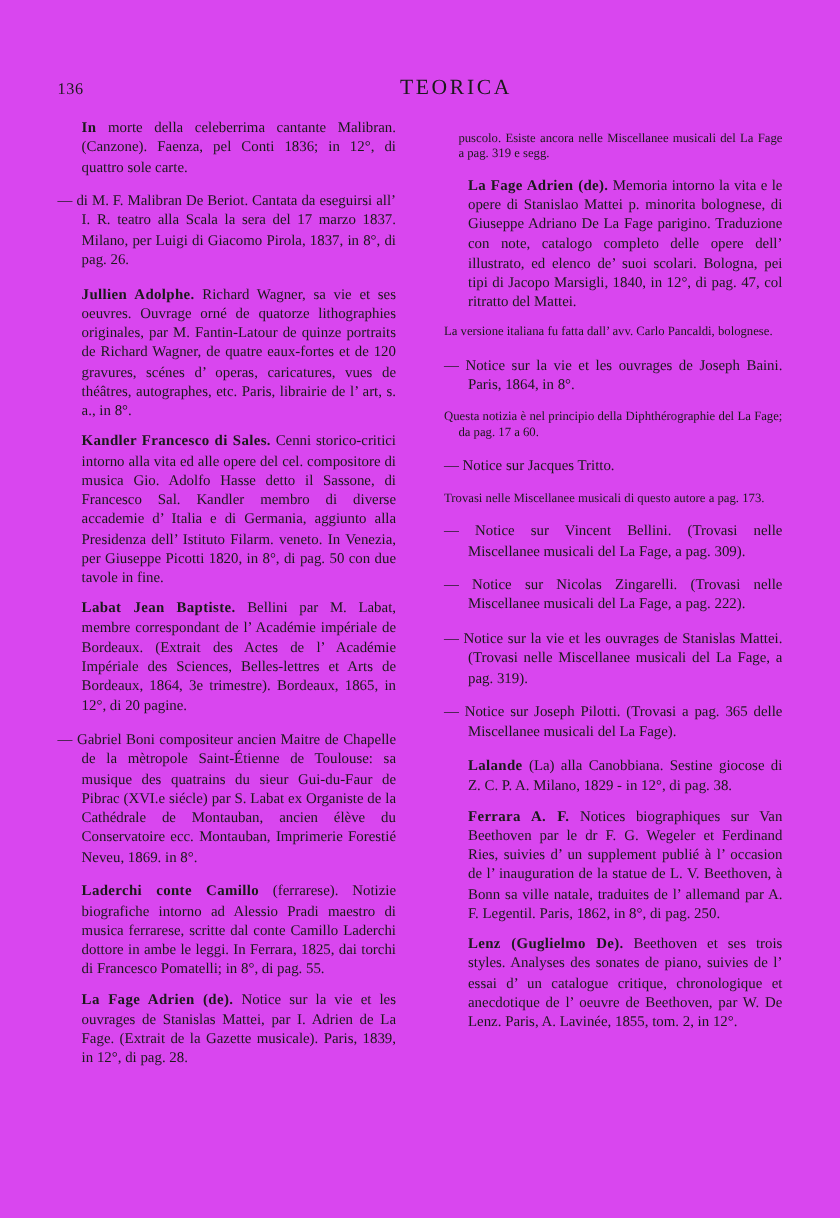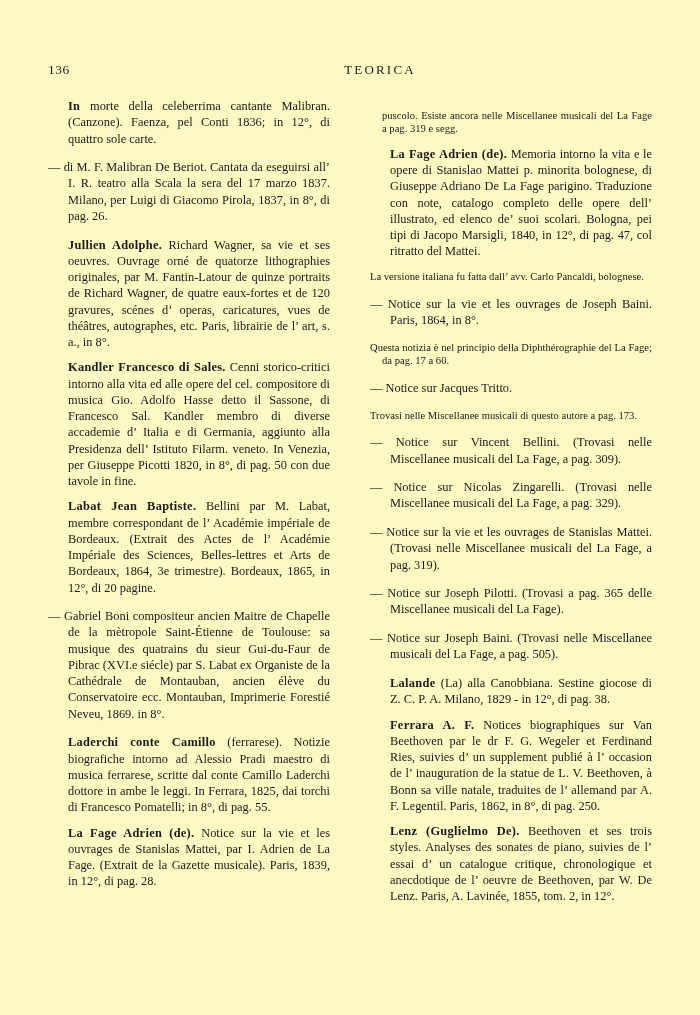--- a/index.html
+++ b/index.html
@@ -10,41 +10,41 @@
   body {
     width: 700px;
     height: 1015px;
     font-family: "Liberation Serif", serif;
     color: #1a1a1a;
   }
   .page {
     position: relative;
     width: 700px;
     height: 1015px;
-    background: #fef9c3;
+    background: #d946ef;
     box-sizing: border-box;
     padding: 62px 48px 30px 48px;
   }
   .page-header {
     display: flex;
     align-items: baseline;
     font-size: 13px;
     letter-spacing: 0.5px;
     margin-bottom: 18px;
     height: 18px;
   }
   .folio {
     width: 120px;
     font-size: 13.5px;
     color: #1a1a1a;
   }
   .running-head {
     flex: 1;
     text-align: center;
-    font-size: 13px;
+    font-size: 18px;
     letter-spacing: 2.2px;
     padding-right: 60px;
   }
   .columns {
     display: flex;
     gap: 40px;
     height: 880px;
   }
   .col {
     width: 286px;
@@ -161,34 +161,31 @@
 
       <div class="note">
         <p>Trovasi nelle Miscellanee musicali di questo autore a pag. 173.</p>
       </div>
 
       <div class="dash-entry">
         <p>— Notice sur Vincent Bellini. (Trovasi nelle Miscellanee musicali del La Fage, a pag. 309).</p>
       </div>
 
       <div class="dash-entry">
-        <p>— Notice sur Nicolas Zingarelli. (Trovasi nelle Miscellanee musicali del La Fage, a pag. 329).</p>
+        <p>— Notice sur Nicolas Zingarelli. (Trovasi nelle Miscellanee musicali del La Fage, a pag. 222).</p>
       </div>
 
       <div class="dash-entry">
         <p>— Notice sur la vie et les ouvrages de Stanislas Mattei. (Trovasi nelle Miscellanee musicali del La Fage, a pag. 319).</p>
       </div>
 
       <div class="dash-entry">
         <p>— Notice sur Joseph Pilotti. (Trovasi a pag. 365 delle Miscellanee musicali del La Fage).</p>
       </div>
 
-      <div class="dash-entry">
-        <p>— Notice sur Joseph Baini. (Trovasi nelle Miscellanee musicali del La Fage, a pag. 505).</p>
-      </div>
 
       <div class="entry">
         <p class="hang"><b class="name">Lalande</b><span> (La) alla Canobbiana. Sestine giocose di Z. C. P. A. Milano, 1829 - in 12°, di pag. 38.</span></p>
       </div>
 
       <div class="entry">
         <p class="hang"><b class="name">Ferrara A. F.</b><span> Notices biographiques sur Van Beethoven par le dr F. G. Wegeler et Ferdinand Ries, suivies d’ un supplement publié à l’ occasion de l’ inauguration de la statue de L. V. Beethoven, à Bonn sa ville natale, traduites de l’ allemand par A. F. Legentil. Paris, 1862, in 8°, di pag. 250.</span></p>
       </div>
 
       <div class="entry">

